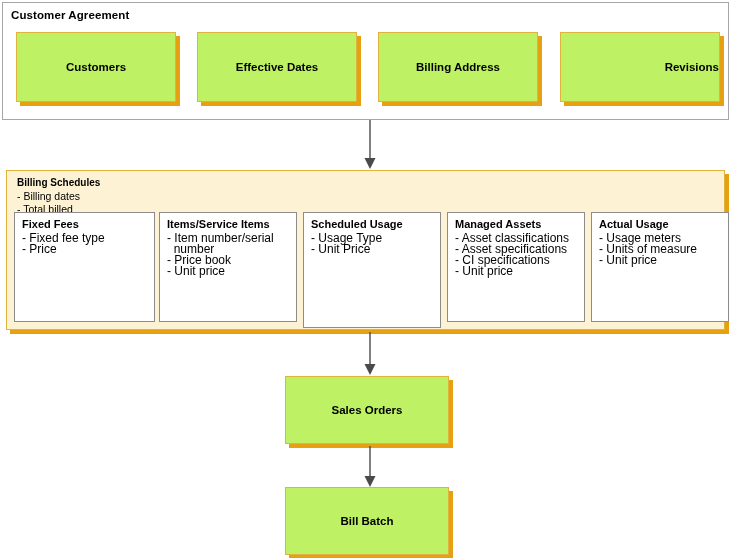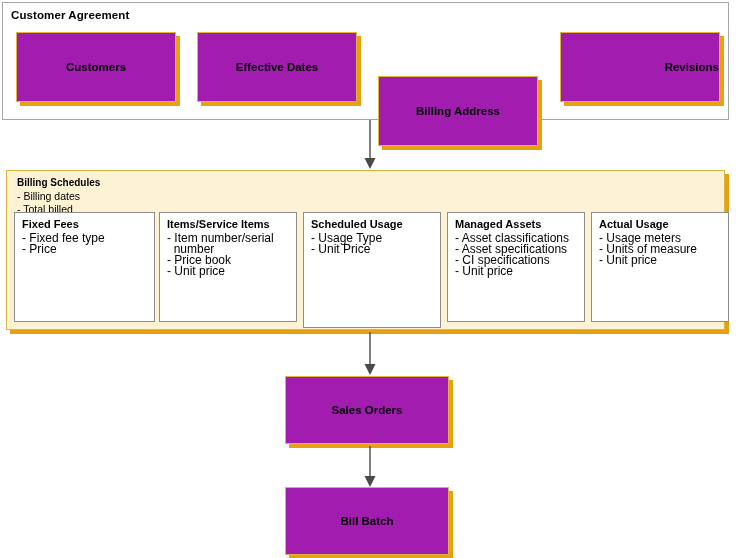--- a/index.html
+++ b/index.html
@@ -27,21 +27,21 @@
     font-weight: bold;
     color: #000000;
     padding: 6px 0 0 8px;
     letter-spacing: 0.1px;
   }
 
   
   .ynode {
     position: absolute;
     box-sizing: border-box;
-    background: #a21caf;
+    background: #bef264;
     border: 1px solid #e0b43c;
     box-shadow: 4px 4px 0 0 #e8a013;
     display: flex;
     align-items: center;
     justify-content: center;
   }
   .ynode-label {
     font-size: 11.5px;
     font-weight: bold;
     color: #000000;
@@ -103,21 +103,21 @@
 </div>
 
 <div class="ynode" style="left:16px; top:32px; width:160px; height:70px;">
   <span class="ynode-label">Customers</span>
 </div>
 
 <div class="ynode" style="left:197px; top:32px; width:160px; height:70px;">
   <span class="ynode-label">Effective Dates</span>
 </div>
 
-<div class="ynode" style="left:378px; top:32px; width:160px; height:70px;margin-top:44px;">
+<div class="ynode" style="left:378px; top:32px; width:160px; height:70px;">
   <span class="ynode-label">Billing Address</span>
 </div>
 
 <div class="ynode" style="left:560px; top:32px; width:160px; height:70px;justify-content:flex-end;">
   <span class="ynode-label">Revisions</span>
 </div>
 
 <svg class="arrow" style="left:358px; top:120px;" width="24" height="50" viewBox="0 0 24 50">
   <line x1="12" y1="0" x2="12" y2="40" stroke="#4a4a4a" stroke-width="1.4"></line>
   <polygon points="12,49 6.5,38 17.5,38" fill="#4a4a4a"></polygon>

